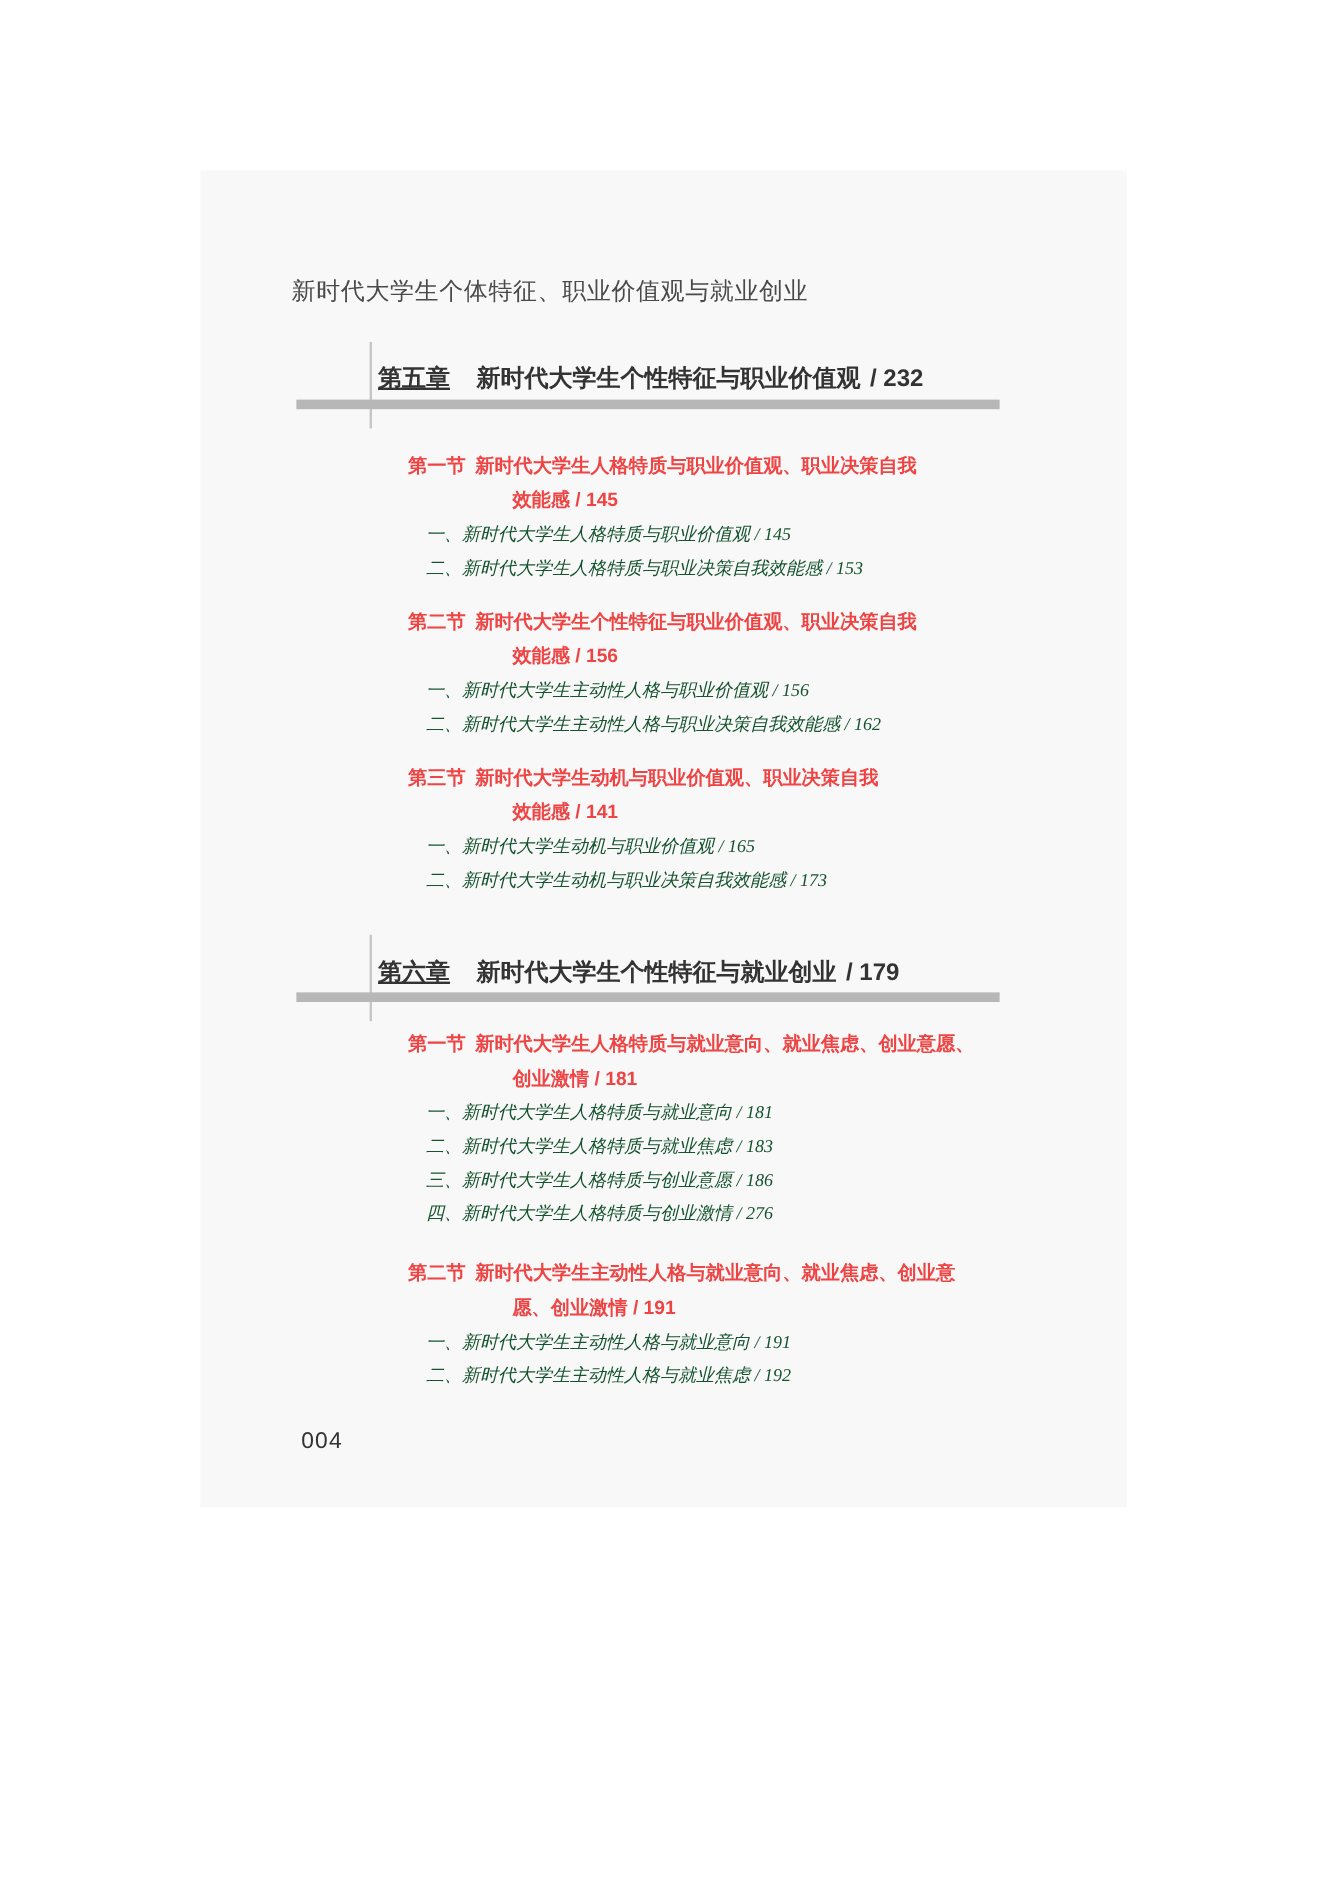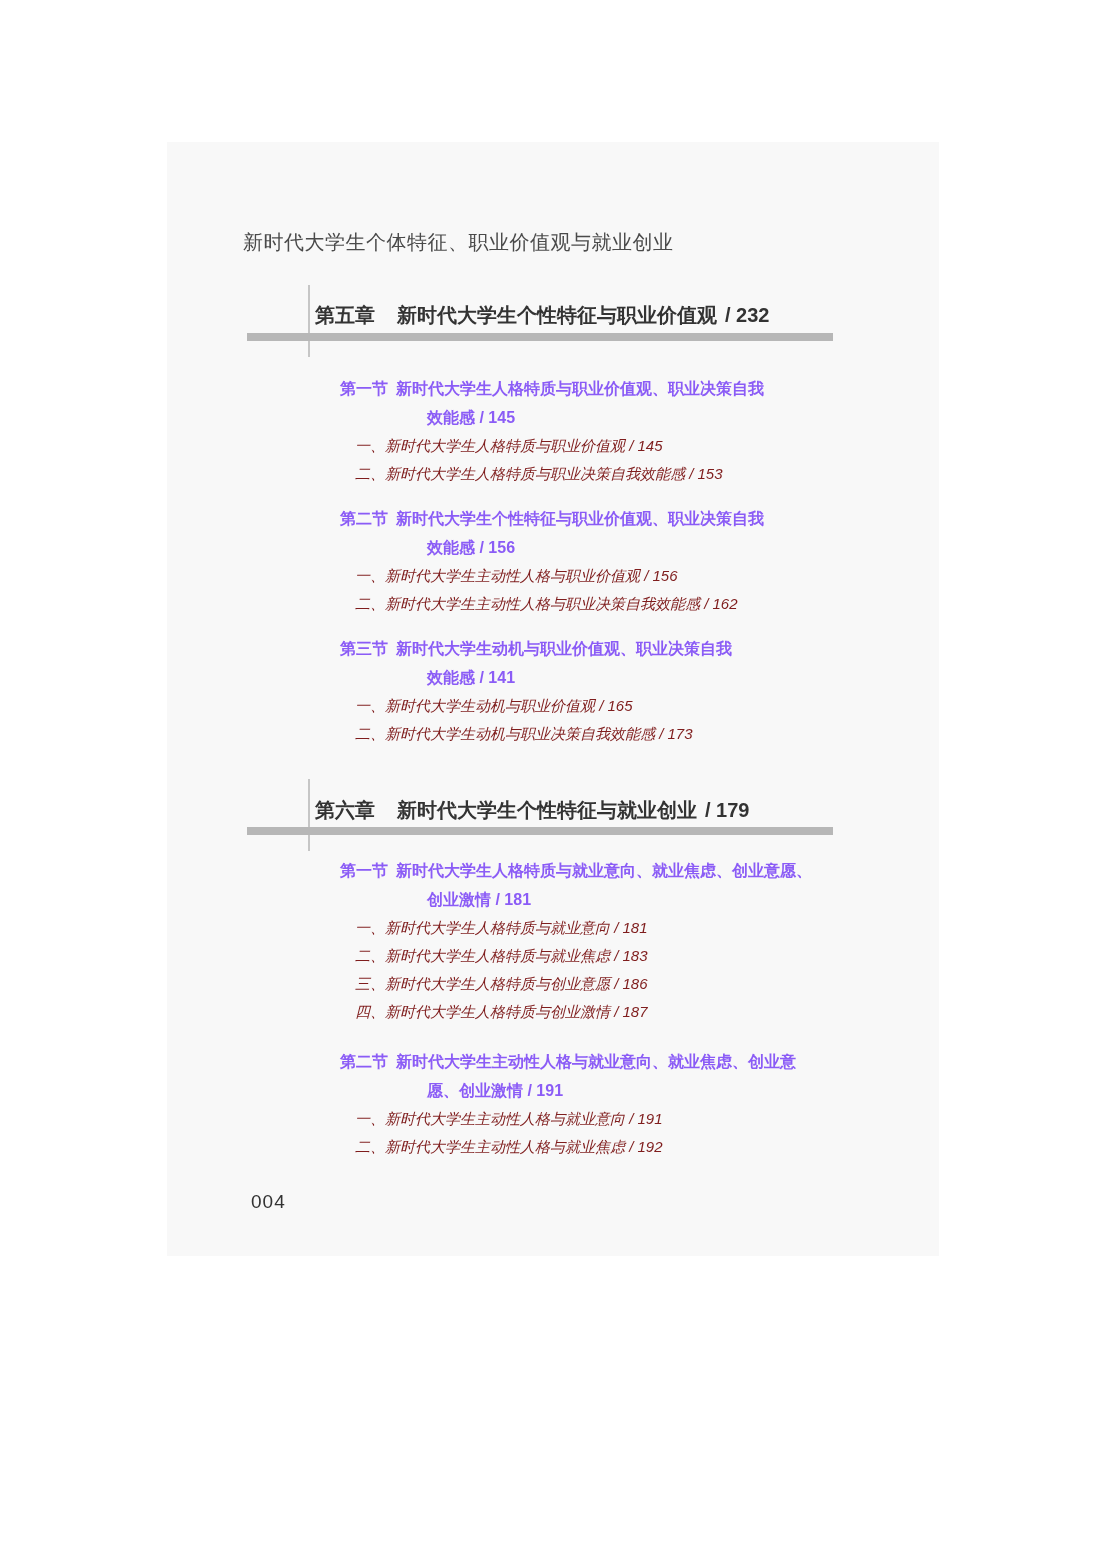--- a/index.html
+++ b/index.html
@@ -40,21 +40,21 @@
   .chapter-title {
     position: absolute;
     left: 148px;
     font-size: 20px;
     font-weight: bold;
     color: #333333;
     white-space: nowrap;
   }
   .chapter-title-ch5 { top: 160px; }
   .chapter-title-ch6 { top: 655px; }
-  .chapter-label { margin-right: 22px; }
+  .chapter-label { margin-right: 22px; text-decoration: underline; }
   .chapter-page { margin-left: 8px; font-weight: bold; }
   .hbar {
     position: absolute;
     left: 80px;
     width: 586px;
     height: 8px;
     background: #b7b7b7;
   }
   .hbar-ch5 { top: 191px; }
   .hbar-ch6 { top: 685px; }
@@ -64,35 +64,35 @@
     width: 560px;
   }
   .sec-top-232 { top: 232px; }
   .sec-top-362 { top: 362px; }
   .sec-top-492 { top: 492px; }
   .sec-top-725 { top: 714px; }
   .sec-top-905 { top: 905px; }
   .sec-line1, .sec-line2 {
     font-size: 16px;
     font-weight: 600;
-    color: #8b5cf6;
+    color: #ef4444;
     line-height: 29px;
     white-space: nowrap;
   }
   .sec-label {
     display: inline-block;
     width: 56px;
   }
   .sec-line2 { margin-left: 87px; }
   .sec-items { margin-left: 15px; }
   .toc-item {
-    font-family: Liberation Sans, sans-serif;
+    font-family: Liberation Serif, serif;
     font-style: italic;
     font-size: 15px;
-    color: #7f1d1d;
+    color: #14532d;
     line-height: 28px;
     white-space: nowrap;
   }
   .page-number {
     position: absolute;
     left: 84px;
     top: 1049px;
     font-size: 19px;
     color: #333333;
     letter-spacing: 1px;
@@ -152,21 +152,21 @@
 
   <div class="section sec-top-725">
     <div class="sec-line1">
       <span class="sec-label">第一节</span><span>新时代大学生人格特质与就业意向、就业焦虑、创业意愿、</span>
     </div>
     <div class="sec-line2">创业激情 / 181</div>
     <div class="sec-items">
       <div class="toc-item">一、新时代大学生人格特质与就业意向 / 181</div>
       <div class="toc-item">二、新时代大学生人格特质与就业焦虑 / 183</div>
       <div class="toc-item">三、新时代大学生人格特质与创业意愿 / 186</div>
-      <div class="toc-item">四、新时代大学生人格特质与创业激情 / 187</div>
+      <div class="toc-item">四、新时代大学生人格特质与创业激情 / 276</div>
     </div>
   </div>
 
   <div class="section sec-top-905">
     <div class="sec-line1">
       <span class="sec-label">第二节</span><span>新时代大学生主动性人格与就业意向、就业焦虑、创业意</span>
     </div>
     <div class="sec-line2">愿、创业激情 / 191</div>
     <div class="sec-items">
       <div class="toc-item">一、新时代大学生主动性人格与就业意向 / 191</div>

